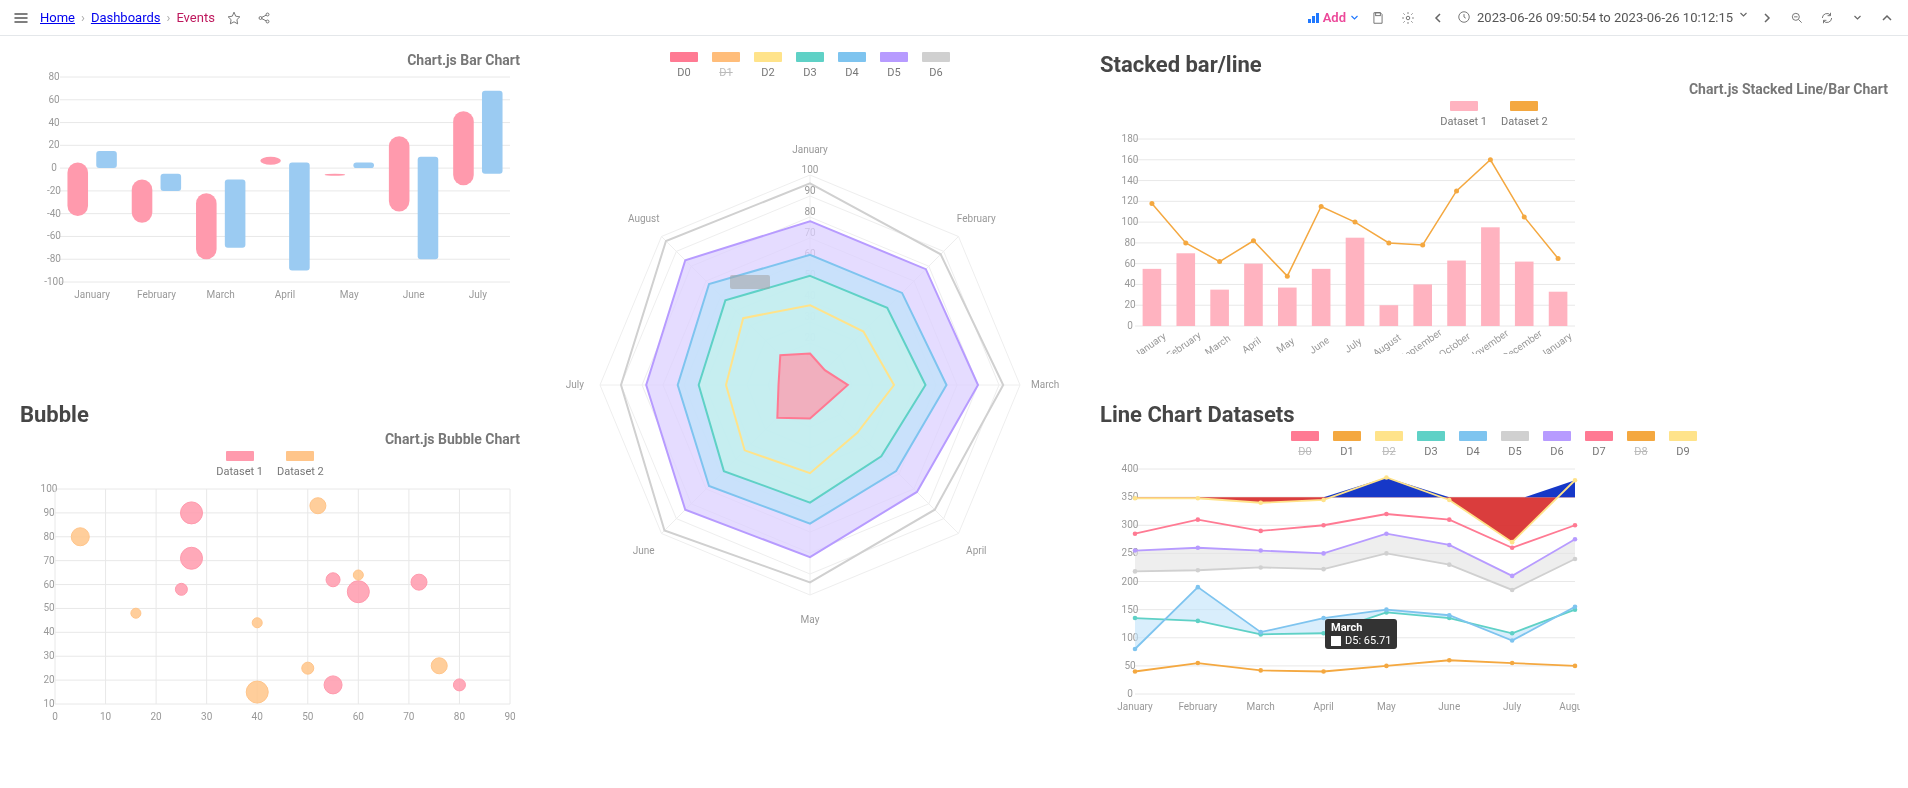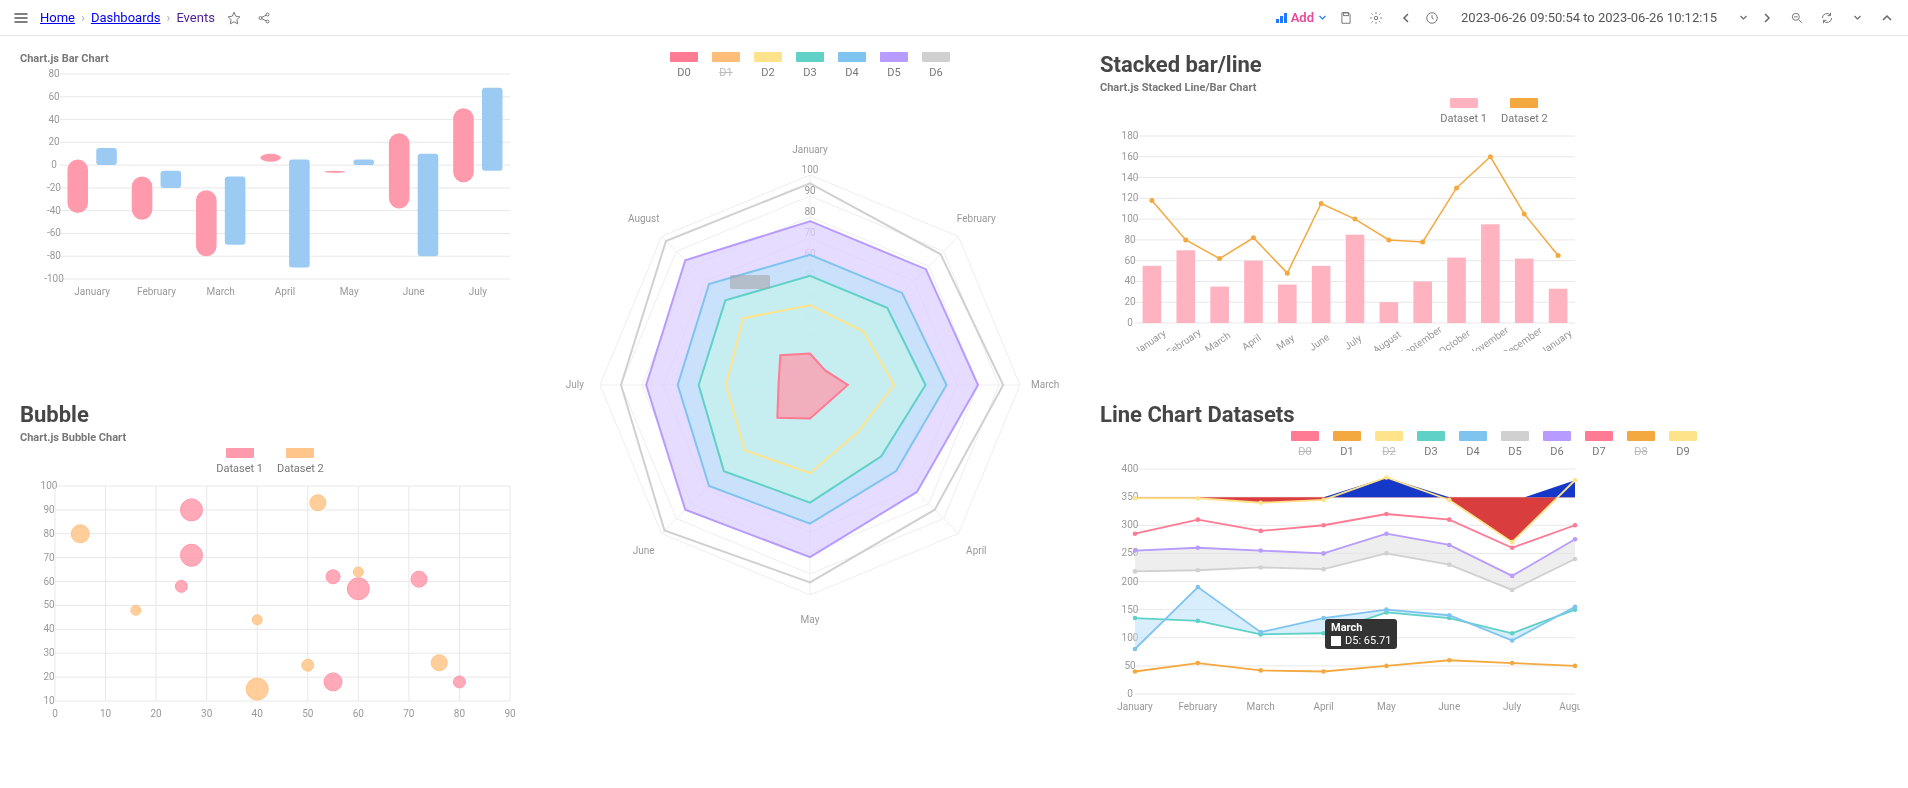--- a/index.html
+++ b/index.html
@@ -3,29 +3,29 @@
 <meta charset="utf-8">
 <style>
   * { box-sizing: border-box; margin: 0; padding: 0; }
   body { font-family: -apple-system, BlinkMacSystemFont, "Segoe UI", Roboto, Helvetica, Arial, sans-serif; background: #fff; color: #333; }
   
   .topbar { display: flex; align-items: center; height: 36px; padding: 10px 10px; border-bottom: 1px solid #e4e7ea; font-size: 13px; color: #555; }
   .topbar .left, .topbar .right { display: flex; align-items: center; gap: 8px; }
   .topbar .right { margin-left: auto; }
   .breadcrumb { display: flex; align-items: center; gap: 6px; }
   .breadcrumb .sep { color: #aaa; }
-  .breadcrumb .current { color: #4c1d95; }
+  .breadcrumb .current { color: #be185d; }
   .icon-btn { width: 22px; height: 22px; display: inline-flex; align-items: center; justify-content: center; cursor: pointer; color: #666; border-radius: 2px; }
   .add-btn { color: #ec4899; font-weight: 600; display: inline-flex; align-items: center; gap: 4px; cursor: pointer; }
-  .time-range { display: inline-flex; align-items: center; gap: 22px; color: #555; }
+  .time-range { display: inline-flex; align-items: flex-start; gap: 6px; color: #555; }
   
   .dash { display: grid; grid-template-columns: 520px 540px 1fr; grid-template-rows: 340px 340px; gap: 10px; padding: 10px; }
   .panel { background: #fff; padding: 6px 10px 10px 10px; }
   .panel-title { font-size: 22px; font-weight: 700; color: #464646; margin-bottom: 4px; }
-  .chart-title { text-align: left; font-size: 11px; font-weight: 700; color: #777; margin-bottom: 4px; }
+  .chart-title { text-align: right; font-size: 14px; font-weight: 700; color: #777; margin-bottom: 4px; }
   
   .legend { display: flex; flex-wrap: wrap; justify-content: center; gap: 8px 14px; font-size: 11px; color: #777; margin-bottom: 6px; }
   .legend .item { display: inline-flex; align-items: center; gap: 4px; cursor: pointer; flex-direction: column; }
   .legend .item.struck { text-decoration: line-through; color: #bbb; }
   .swatch { width: 28px; height: 10px; border-radius: 1px; display: inline-block; }
   
   .plot { position: relative; width: 100%; }
   .plot svg { display: block; }
   .gridline { stroke: #e8e8e8; stroke-width: 1; }
   .axis-tick { font-size: 10px; fill: #999; text-anchor: middle; }

